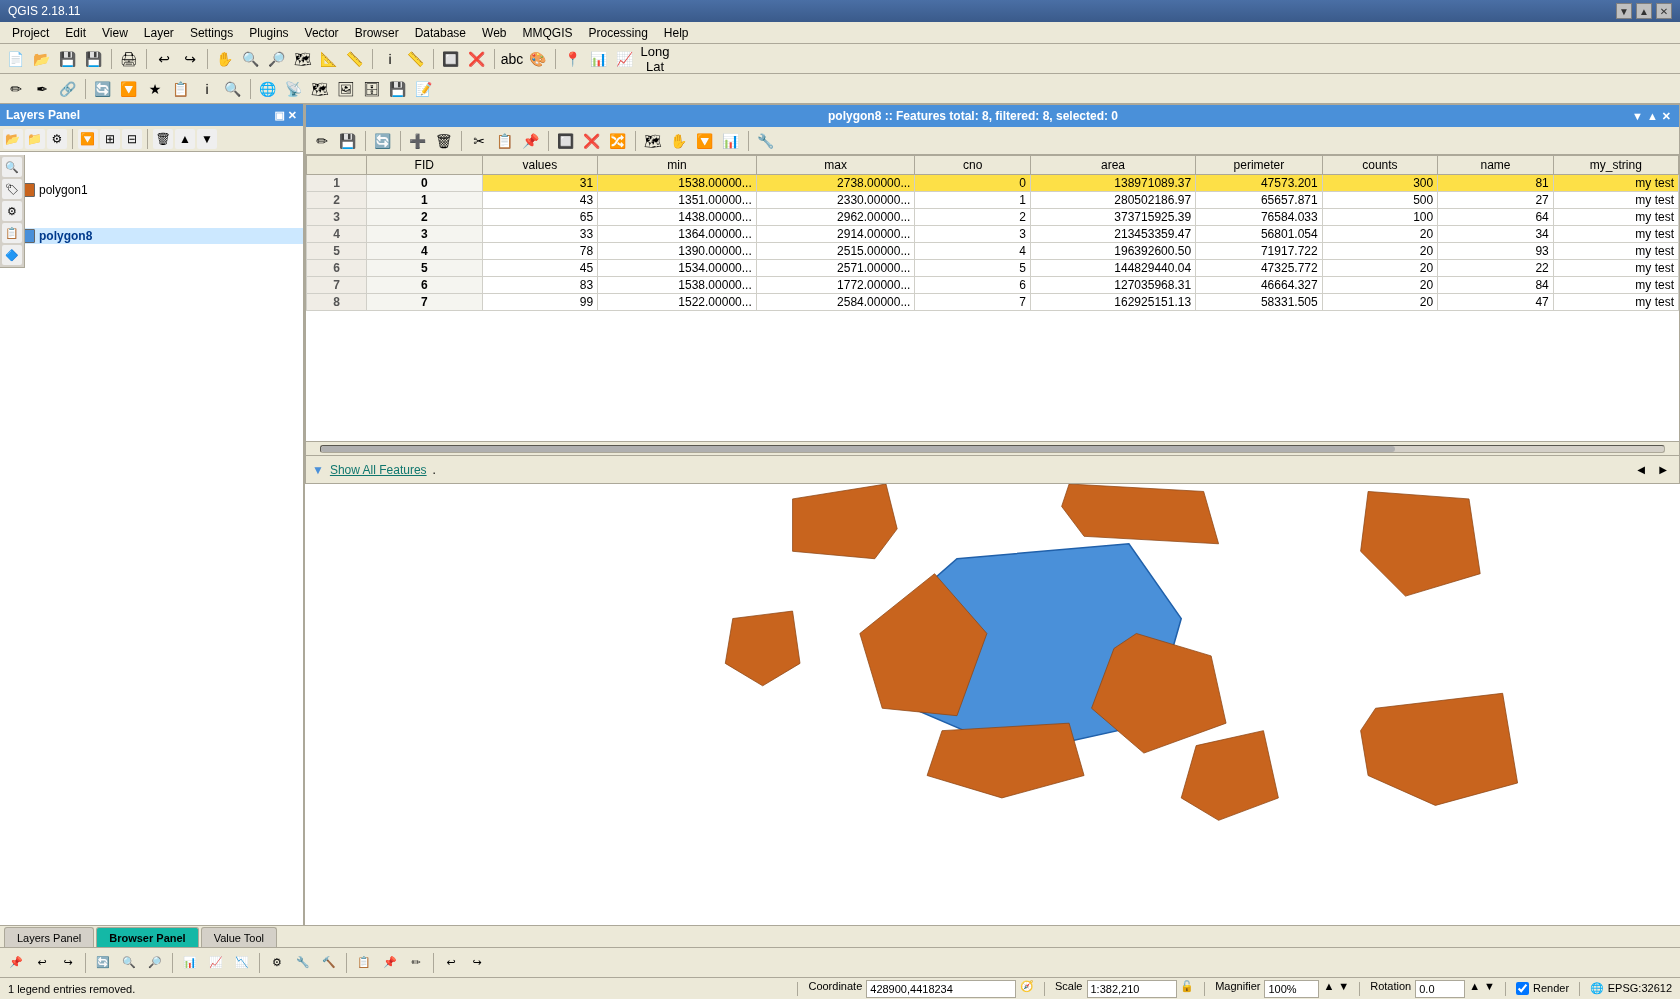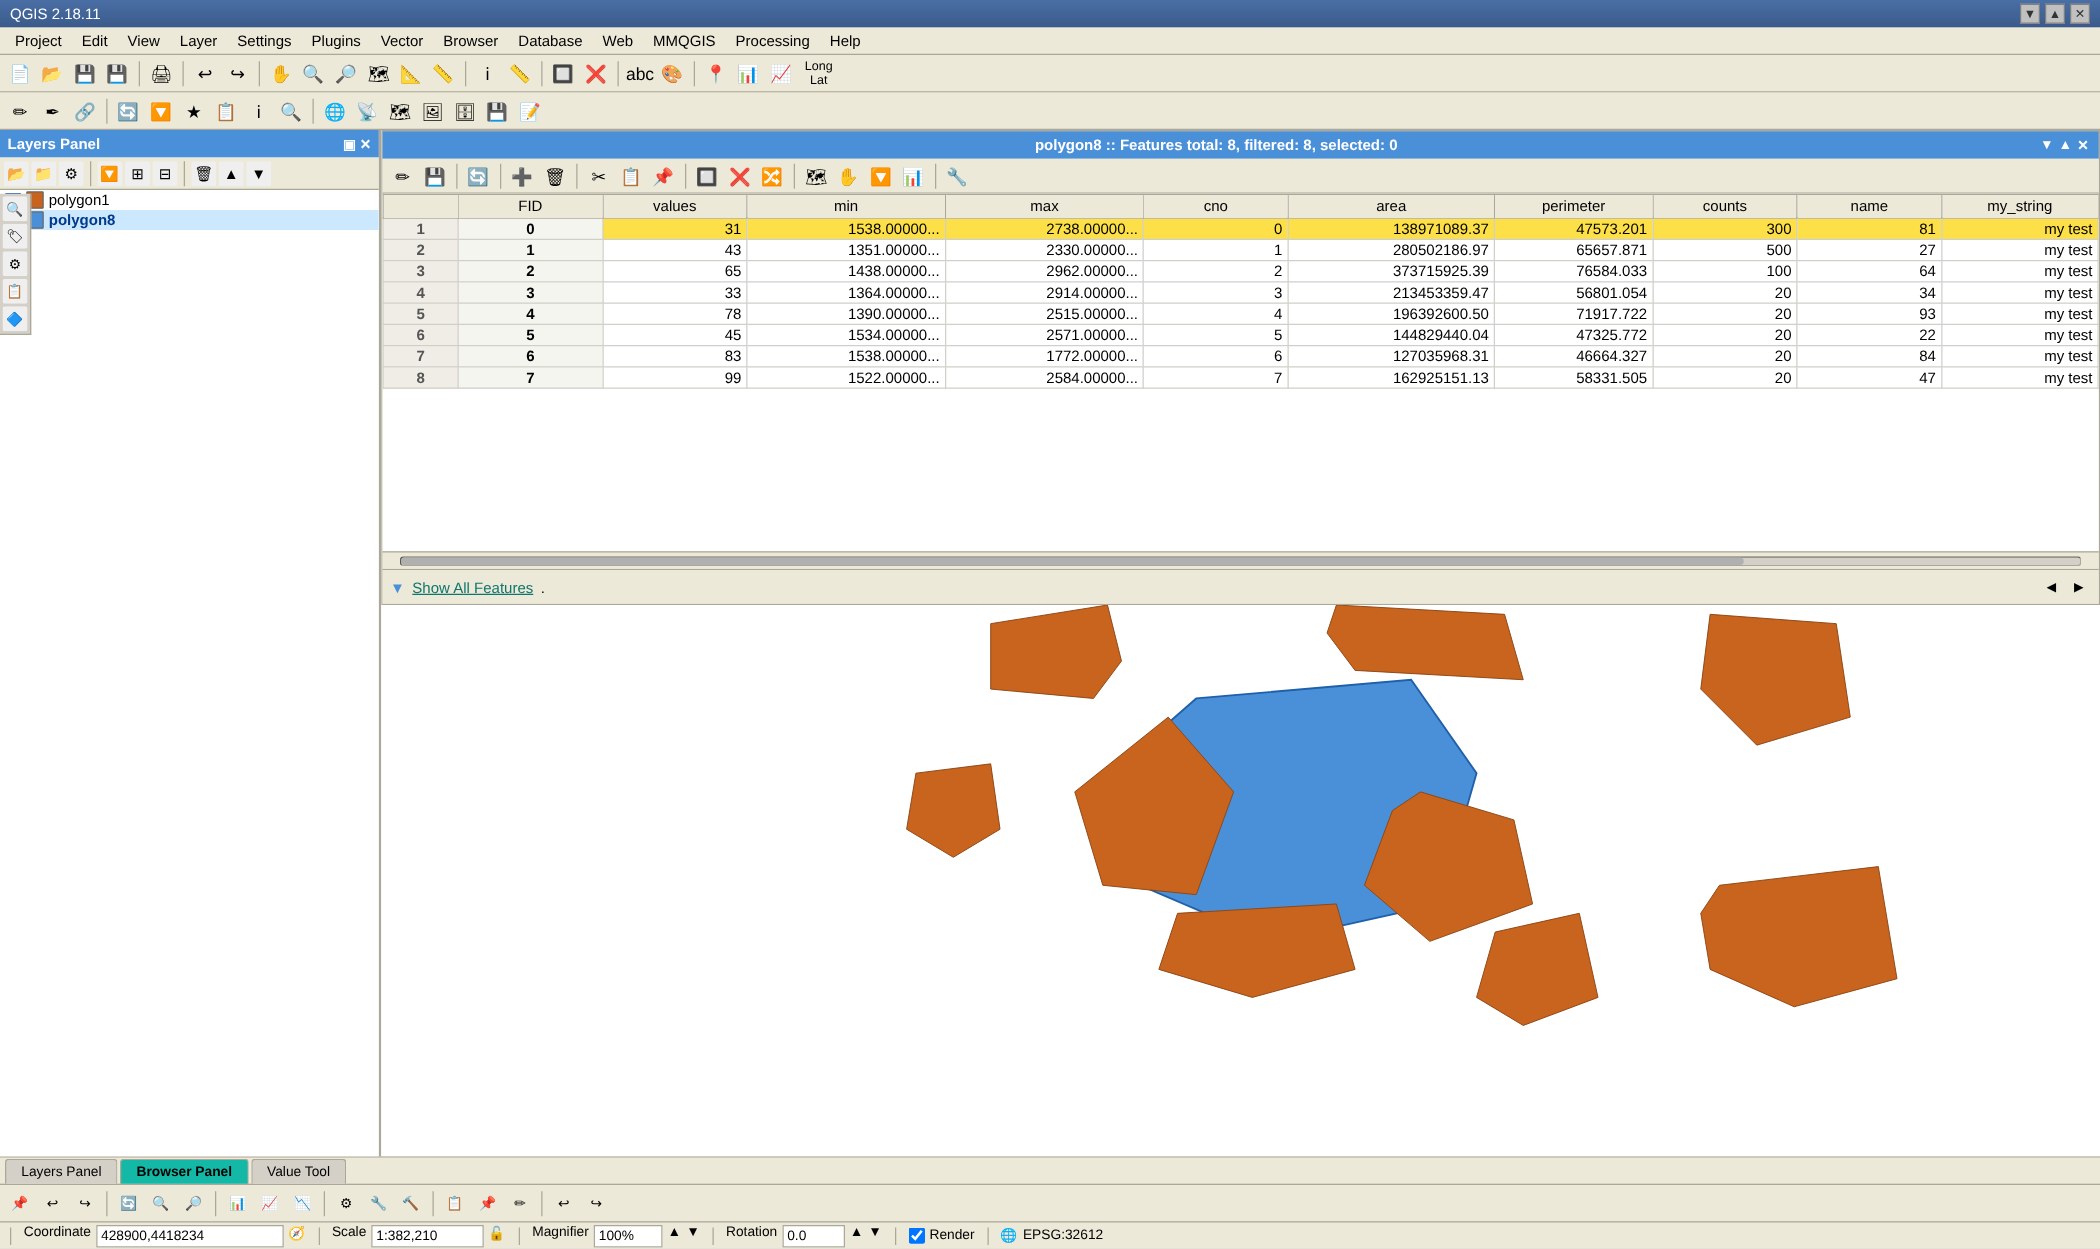--- a/index.html
+++ b/index.html
@@ -115,20 +115,21 @@
 
     #layers-content { flex: 1; background: white; overflow-y: auto; }
     .layer-item {
       display: flex;
       align-items: center;
       height: 16px;
       padding: 0 6px;
       gap: 4px;
       cursor: pointer;
       font-size: 12px;
+      margin-top: 30px;
     }
     .layer-item.selected { background: #cce8ff; }
     .layer-checkbox { width: 13px; height: 13px; accent-color: #316ac5; }
     .layer-color-box { width: 14px; height: 14px; border: 1px solid #666; }
 
     
     #map-area {
       flex: 1;
       background: white;
       position: relative;
@@ -336,21 +337,21 @@
   <div class="toolbar-sep"></div>
   <button class="toolbar-btn" title="Select">🔲</button>
   <button class="toolbar-btn" title="Deselect">❌</button>
   <div class="toolbar-sep"></div>
   <button class="toolbar-btn" title="Labels">abc</button>
   <button class="toolbar-btn" title="Style">🎨</button>
   <div class="toolbar-sep"></div>
   <button class="toolbar-btn" title="Coord Capture">📍</button>
   <button class="toolbar-btn" title="Statistics">📊</button>
   <button class="toolbar-btn" title="Graph">📈</button>
-  <button class="toolbar-btn" title="Long" style="font-size:10px;width:32px;">Long<br>Lat</button>
+  <button class="toolbar-btn" title="Long" style="font-size:13px;width:32px;">Long<br>Lat</button>
 </div>
 
 <div class="toolbar" id="toolbar2">
   <button class="toolbar-btn">✏</button>
   <button class="toolbar-btn">✒</button>
   <button class="toolbar-btn">🔗</button>
   <div class="toolbar-sep"></div>
   <button class="toolbar-btn">🔄</button>
   <button class="toolbar-btn">🔽</button>
   <button class="toolbar-btn">★</button>
@@ -651,20 +652,21 @@
   <div class="toolbar-sep"></div>
   <button class="toolbar-btn" style="font-size:11px;">📋</button>
   <button class="toolbar-btn" style="font-size:11px;">📌</button>
   <button class="toolbar-btn" style="font-size:11px;">✏</button>
   <div class="toolbar-sep"></div>
   <button class="toolbar-btn" style="font-size:11px;">↩</button>
   <button class="toolbar-btn" style="font-size:11px;">↪</button>
 </div>
 
 <div id="statusbar">
+  <span style="flex:1; min-width:200px;">1 legend entries removed.</span>
   <div class="status-sep"></div>
   <div class="status-item">
     <span>Coordinate</span>
     <input type="text" class="status-input" style="width: 150px;" value="428900,4418234">
     <span>🧭</span>
   </div>
   <div class="status-sep"></div>
   <div class="status-item">
     <span>Scale</span>
     <input type="text" class="status-input" style="width: 90px;" value="1:382,210">

